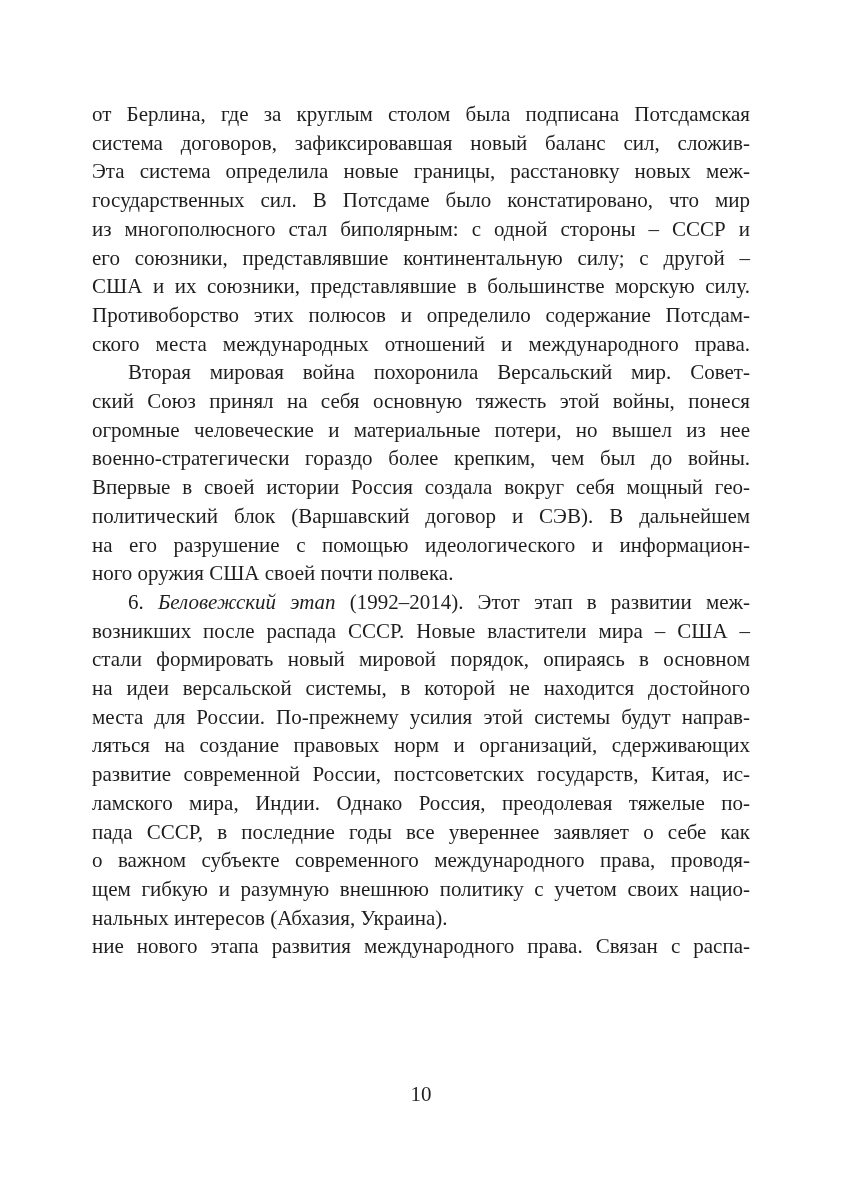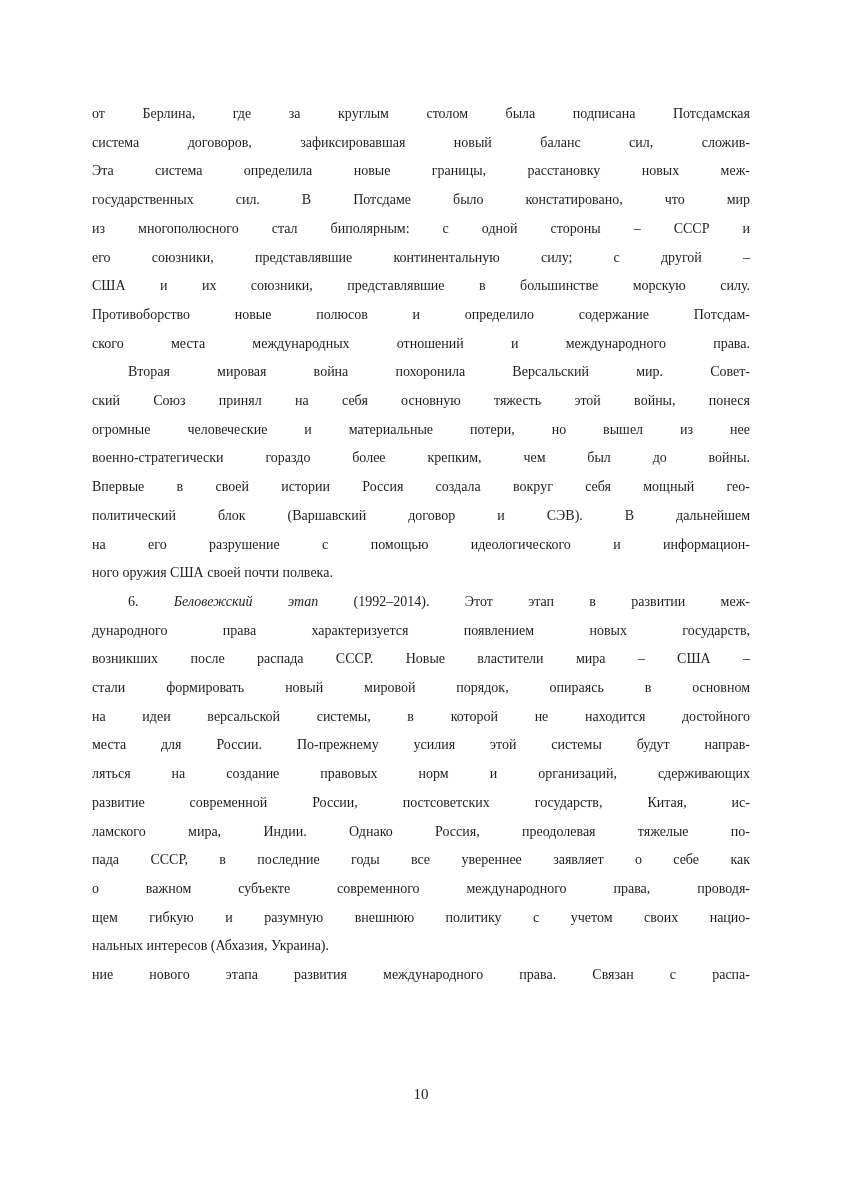--- a/index.html
+++ b/index.html
@@ -14,21 +14,21 @@
     background: #ffffff;
     color: #1e1e1e;
     font-family: "Liberation Serif", "DejaVu Serif", serif;
     overflow: hidden;
   }
   .text-block {
     position: absolute;
     left: 92px;
     top: 100px;
     width: 658px;
-    font-size: 14px;
+    font-size: 21px;
     line-height: 28.7px;
   }
   .paragraph {
     margin: 0;
     padding: 0;
   }
   .line {
     text-align: justify;
     text-align-last: justify;
     -moz-text-align-last: justify;
@@ -42,53 +42,52 @@
   }
   .run.italic {
     font-style: italic;
   }
   .page-number {
     position: absolute;
     left: 92px;
     top: 1080px;
     width: 658px;
     text-align: center;
-    font-size: 15px;
+    font-size: 21px;
     line-height: 28px;
   }
 </style>
 </head>
 <body>
 
 <div class="page">
   <div class="text-block">
       <div class="paragraph">
         <div class="line"><span class="run">от Берлина, где за круглым столом была подписана Потсдамская</span></div>
         <div class="line"><span class="run">система договоров, зафиксировавшая новый баланс сил, сложив-</span></div>
         <div class="line"><span class="run">Эта система определила новые границы, расстановку новых меж-</span></div>
         <div class="line"><span class="run">государственных сил. В Потсдаме было констатировано, что мир</span></div>
         <div class="line"><span class="run">из многополюсного стал биполярным: с одной стороны – СССР и</span></div>
         <div class="line"><span class="run">его союзники, представлявшие континентальную силу; с другой –</span></div>
         <div class="line"><span class="run">США и их союзники, представлявшие в большинстве морскую силу.</span></div>
-        <div class="line"><span class="run">Противоборство новые полюсов и определило содержание Потсдам-</span></div>
+        <div class="line"><span class="run">Противоборство этих полюсов и определило содержание Потсдам-</span></div>
         <div class="line"><span class="run">ского места международных отношений и международного права.</span></div>
       </div>
       <div class="paragraph">
         <div class="line indent"><span class="run">Вторая мировая война похоронила Версальский мир. Совет-</span></div>
         <div class="line"><span class="run">ский Союз принял на себя основную тяжесть этой войны, понеся</span></div>
         <div class="line"><span class="run">огромные человеческие и материальные потери, но вышел из нее</span></div>
         <div class="line"><span class="run">военно-стратегически гораздо более крепким, чем был до войны.</span></div>
         <div class="line"><span class="run">Впервые в своей истории Россия создала вокруг себя мощный гео-</span></div>
         <div class="line"><span class="run">политический блок (Варшавский договор и СЭВ). В дальнейшем</span></div>
         <div class="line"><span class="run">на его разрушение с помощью идеологического и информацион-</span></div>
         <div class="line end"><span class="run">ного оружия США своей почти полвека.</span></div>
       </div>
       <div class="paragraph">
         <div class="line indent"><span class="run">6. </span><span class="run italic">Беловежский этап</span><span class="run"> (1992–2014). Этот этап в развитии меж-</span></div>
-        <div class="line"><span class="run">дународного права характеризуется появлением новых государств,</span></div>
         <div class="line"><span class="run">возникших после распада СССР. Новые властители мира – США –</span></div>
         <div class="line"><span class="run">стали формировать новый мировой порядок, опираясь в основном</span></div>
         <div class="line"><span class="run">на идеи версальской системы, в которой не находится достойного</span></div>
         <div class="line"><span class="run">места для России. По-прежнему усилия этой системы будут направ-</span></div>
         <div class="line"><span class="run">ляться на создание правовых норм и организаций, сдерживающих</span></div>
         <div class="line"><span class="run">развитие современной России, постсоветских государств, Китая, ис-</span></div>
         <div class="line"><span class="run">ламского мира, Индии. Однако Россия, преодолевая тяжелые по-</span></div>
         <div class="line"><span class="run">пада СССР, в последние годы все увереннее заявляет о себе как</span></div>
         <div class="line"><span class="run">о важном субъекте современного международного права, проводя-</span></div>
         <div class="line"><span class="run">щем гибкую и разумную внешнюю политику с учетом своих нацио-</span></div>

